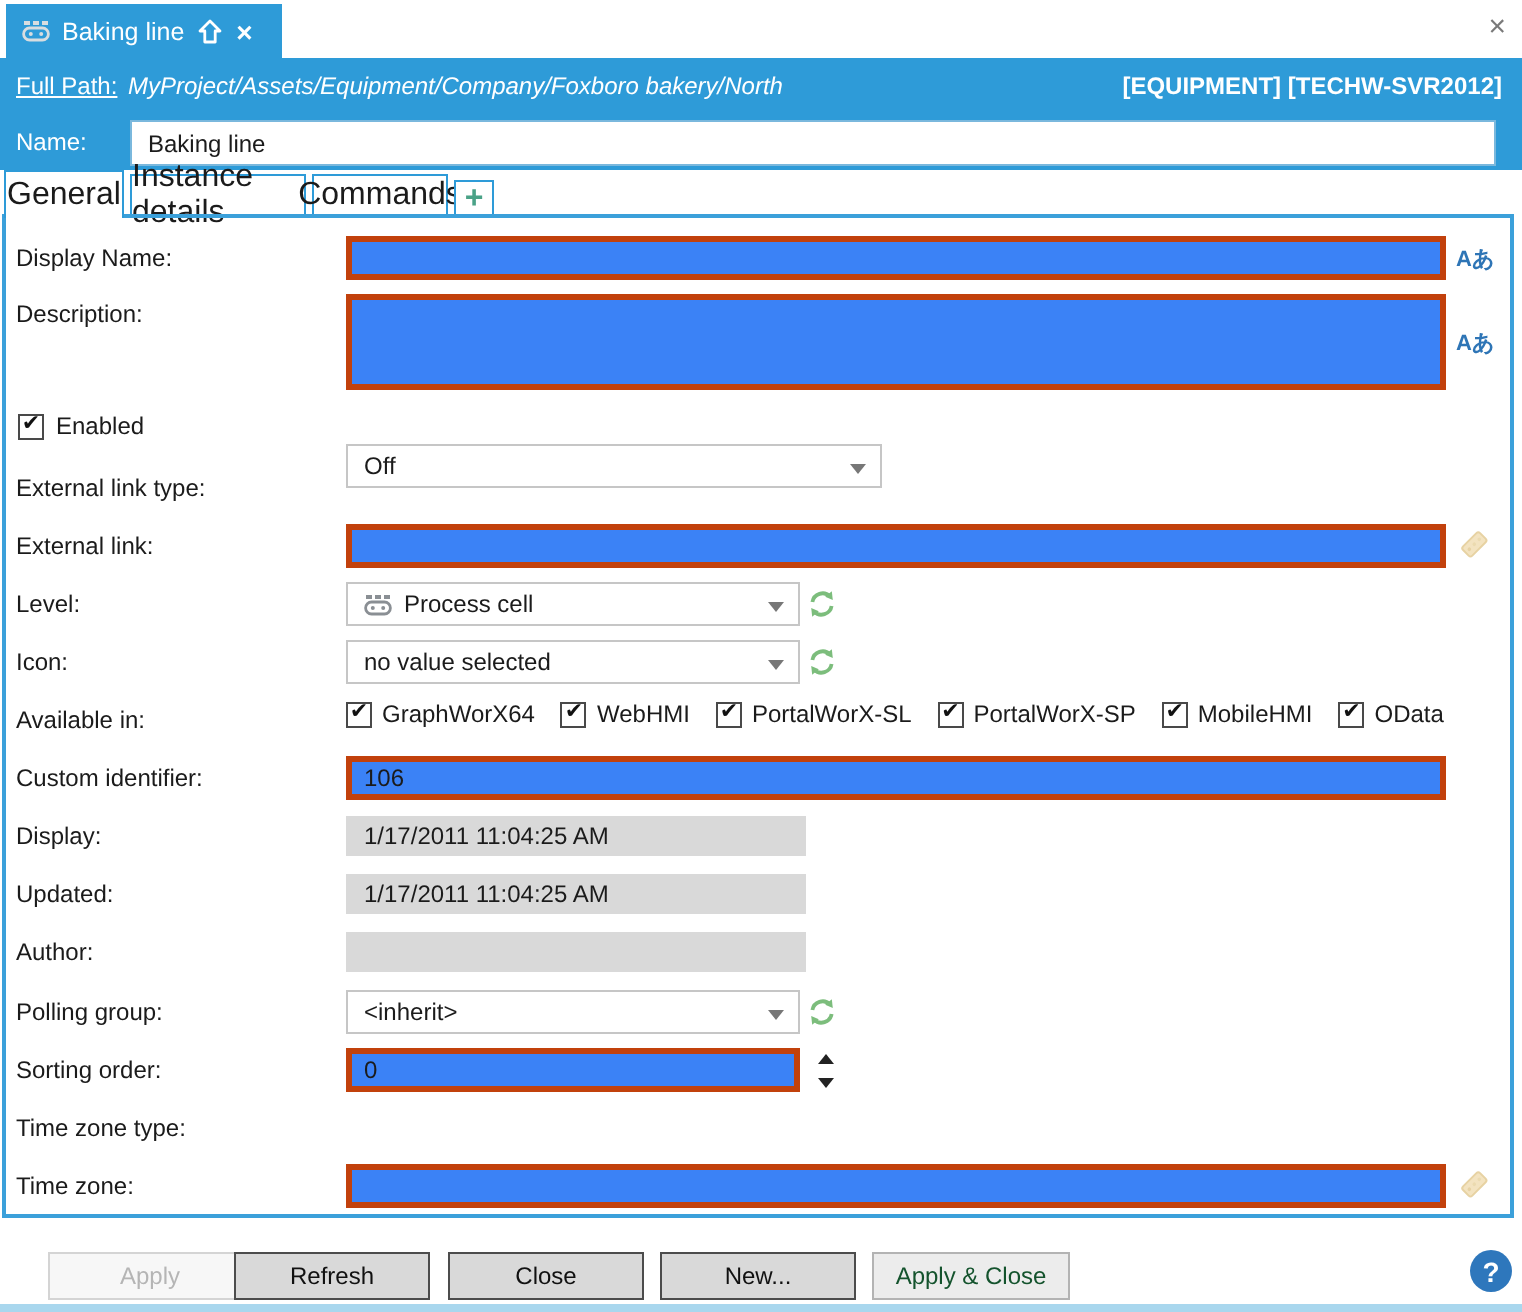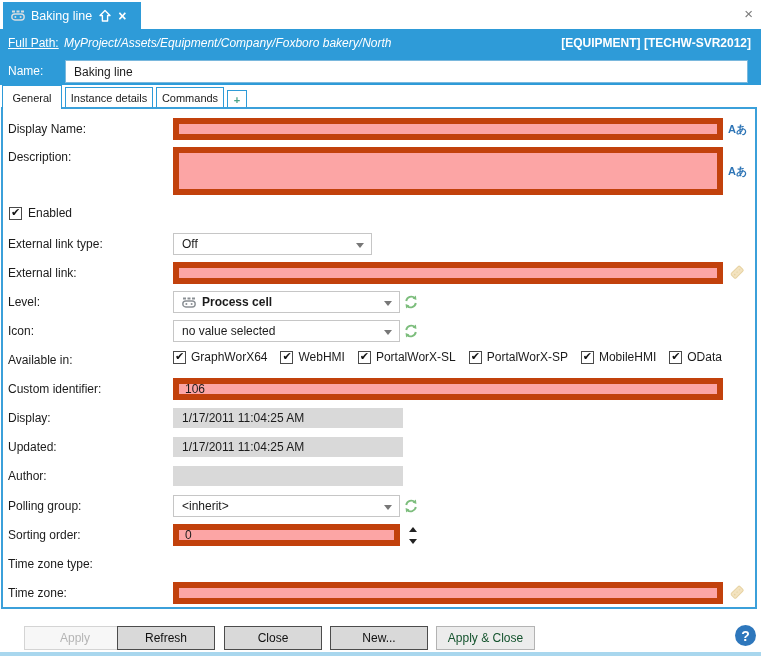--- a/index.html
+++ b/index.html
@@ -24,34 +24,34 @@
   .fp-badges{position:absolute;right:10px;top:7px;font-weight:bold;}
   .name-label{position:absolute;left:8px;top:35px;}
   .name-input{
     position:absolute;left:65px;top:31px;width:683px;height:23px;box-sizing:border-box;
     border:1px solid #7ab8dd;background:#fff;font:12px "Liberation Sans",sans-serif;padding:0 8px;color:#1b1b1b;outline:none;
   }
   
   .tabstrip{position:absolute;left:0;top:85px;width:100%;height:24px;background:#fff;}
   .tab{
     position:absolute;box-sizing:border-box;background:#fff;border:1px solid #2e9bd8;
-    display:flex;align-items:center;justify-content:center;font-size:11px;cursor:default;
+    display:flex;align-items:center;justify-content:center;font-size:16px;cursor:default;
   }
   .tab.active{left:2px;top:0;height:24px;width:60px;border-bottom:none;z-index:3;}
   .tab.t2{left:65px;top:2px;height:22px;width:88px;}
   .tab.t3{left:156px;top:2px;height:22px;width:68px;}
   .tab.tplus{left:227px;top:5px;height:19px;width:20px;color:#4aa287;font-weight:bold;}
   
   .content-frame{
     position:absolute;left:1px;top:107px;width:756px;height:502px;box-sizing:border-box;
     border:2px solid #3ba0da;pointer-events:none;z-index:2;
   }
   .lbl{position:absolute;left:8px;white-space:nowrap;z-index:1;}
   .txt{
-    position:absolute;box-sizing:border-box;border:6px solid #c2410c;background:#fca5a5;
+    position:absolute;box-sizing:border-box;border:3px solid #c2410c;background:#3b82f6;
     font:12px "Liberation Sans",sans-serif;padding:4px 6px;color:#1b1b1b;outline:none;
   }
   textarea.txt{resize:none;padding-top:3px;}
   .grayfield{
     position:absolute;box-sizing:border-box;background:#d9d9d9;height:20px;width:230px;left:173px;
     display:flex;align-items:center;padding:0 9px;color:#1b1b1b;
   }
   .sel{
     position:absolute;box-sizing:border-box;border:1px solid #c6c6c6;background:#fff;height:22px;
     display:flex;align-items:center;padding:0 22px 0 8px;cursor:default;
@@ -141,21 +141,21 @@
   <span class="icon-btn localize" style="left:728px;top:164px">Aあ</span>
 
   <span class="chk-row" style="position:absolute;left:9px;top:206px">
     <span class="chk">
         <span class="chk-glyph">✔</span>
       </span>
     <span>Enabled</span>
   </span>
 
   <span class="lbl" style="top:237px">External link type:</span>
-  <div class="sel" style="left:173px;top:233px;width:199px">
+  <div class="sel" style="left:173px;top:222px;width:268px">
     <span>Off</span>
     <span class="caret"></span>
   </div>
 
   <span class="lbl" style="top:266px">External link:</span>
   <input class="txt" style="left: 173px; top: 262px; width: 550px; height: 22px;" value="">
   <span class="icon-btn" style="left:728px;top:263px">
     <svg width="18" height="18" viewBox="0 0 18 18" opacity="0.85">
       <g transform="rotate(-45 9 9)">
         <rect x="3" y="6" width="12" height="6.5" rx="1.3" fill="#f2dfb6" stroke="#e2c econ" stroke-width="0"></rect>
@@ -172,21 +172,21 @@
     <span>
       <svg width="14" height="11" viewBox="0 0 14 11">
         <rect x="1" y="0.5" width="3" height="2" fill="#8a8f94"></rect>
           <rect x="5.5" y="0.5" width="3" height="2" fill="#8a8f94"></rect>
           <rect x="10" y="0.5" width="3" height="2" fill="#8a8f94"></rect>
         <rect x="0.8" y="4" width="12.4" height="6" rx="3" fill="none" stroke="#8a8f94" stroke-width="1.4"></rect>
         <circle cx="4.4" cy="7" r="1" fill="#8a8f94"></circle>
           <circle cx="9.6" cy="7" r="1" fill="#8a8f94"></circle>
       </svg>
     </span>
-    <span style="font-weight:bold">Process cell</span>
+    <span style="font-weight:normal">Process cell</span>
     <span class="caret"></span>
   </div>
   <span class="icon-btn" style="left:403px;top:294px">
     <svg width="16" height="16" viewBox="0 0 16 16">
       <path d="M3.2 7 A5.2 5.2 0 0 1 12 4.2" fill="none" stroke="#7cbd7c" stroke-width="1.9"></path>
       <polygon points="12.9,1.6 13.4,6 9.6,4.4" fill="#7cbd7c"></polygon>
       <path d="M12.8 9 A5.2 5.2 0 0 1 4 11.8" fill="none" stroke="#7cbd7c" stroke-width="1.9"></path>
       <polygon points="3.1,14.4 2.6,10 6.4,11.6" fill="#7cbd7c"></polygon>
     </svg>
   </span>

